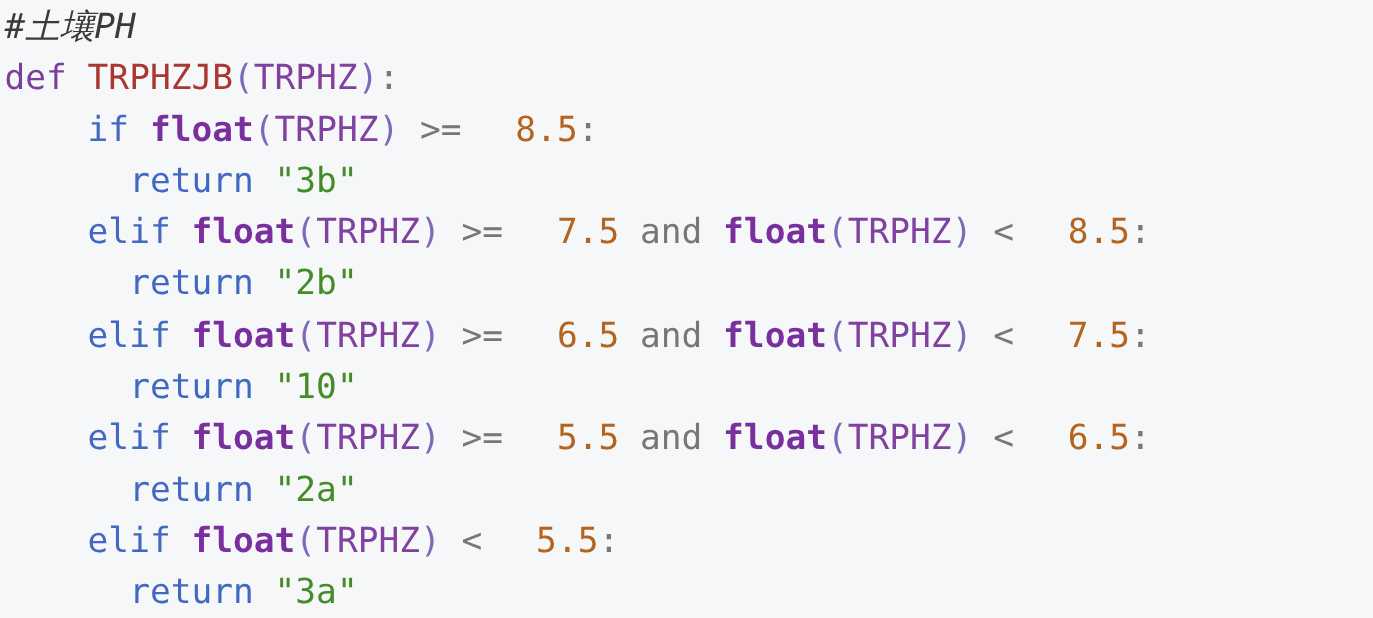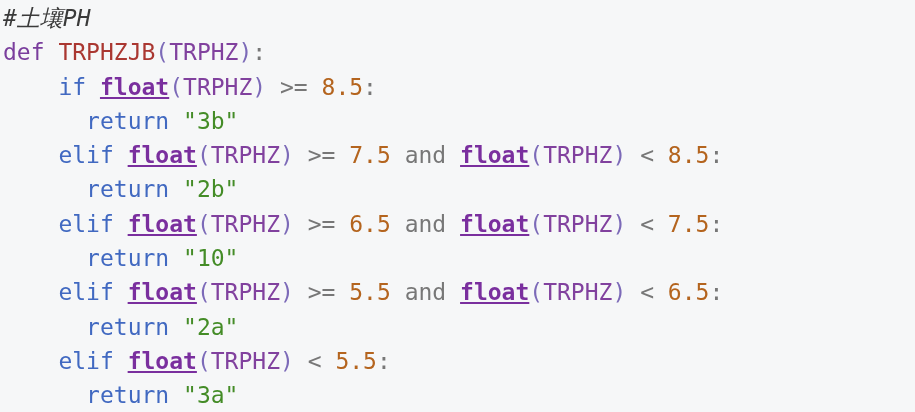--- a/index.html
+++ b/index.html
@@ -16,25 +16,25 @@
     font-size: 23px;
     line-height: 34.3px;
     white-space: pre;
     color: var(--c-fg, #333333);
   }
   .code-line { height: 34.3px; }
   .tok-comment { color: var(--c-comment); font-style: italic; }
   .tok-storage { color: var(--c-storage); }
   .tok-func    { color: var(--c-func); font-weight: normal; }
   .tok-kw      { color: var(--c-kw); }
-  .tok-builtin { color: var(--c-builtin); font-weight: bold; text-decoration: underline; }
+  .tok-builtin { color: var(--c-builtin); font-weight: bold; }
   .tok-var     { color: var(--c-var); }
   .tok-paren   { color: var(--c-paren); }
   .tok-op      { color: var(--c-op); }
-  .tok-num     { color: var(--c-num); }
+  .tok-num     { color: var(--c-num); margin-left: 22px; }
   .tok-str     { color: var(--c-str); }
   .tok-punct   { color: var(--c-punct); }
   .tok-plain   { color: var(--c-fg); }
 </style>
 </head>
 <body>
 
 <pre id="code-block"><div class="code-line"><span class="tok-comment">#土壤PH</span></div><div class="code-line"><span class="tok-storage">def </span><span class="tok-func">TRPHZJB</span><span class="tok-paren">(</span><span class="tok-var">TRPHZ</span><span class="tok-paren">)</span><span class="tok-punct">:</span></div><div class="code-line"><span class="tok-plain">    </span><span class="tok-kw">if</span><span class="tok-plain"> </span><span class="tok-builtin">float</span><span class="tok-paren">(</span><span class="tok-var">TRPHZ</span><span class="tok-paren">)</span><span class="tok-op"> &gt;= </span><span class="tok-num">8.5</span><span class="tok-punct">:</span></div><div class="code-line"><span class="tok-plain">      </span><span class="tok-kw">return</span><span class="tok-plain"> </span><span class="tok-str">"3b"</span></div><div class="code-line"><span class="tok-plain">    </span><span class="tok-kw">elif</span><span class="tok-plain"> </span><span class="tok-builtin">float</span><span class="tok-paren">(</span><span class="tok-var">TRPHZ</span><span class="tok-paren">)</span><span class="tok-op"> &gt;= </span><span class="tok-num">7.5</span><span class="tok-plain"> </span><span class="tok-op">and</span><span class="tok-plain"> </span><span class="tok-builtin">float</span><span class="tok-paren">(</span><span class="tok-var">TRPHZ</span><span class="tok-paren">)</span><span class="tok-op"> &lt; </span><span class="tok-num">8.5</span><span class="tok-punct">:</span></div><div class="code-line"><span class="tok-plain">      </span><span class="tok-kw">return</span><span class="tok-plain"> </span><span class="tok-str">"2b"</span></div><div class="code-line"><span class="tok-plain">    </span><span class="tok-kw">elif</span><span class="tok-plain"> </span><span class="tok-builtin">float</span><span class="tok-paren">(</span><span class="tok-var">TRPHZ</span><span class="tok-paren">)</span><span class="tok-op"> &gt;= </span><span class="tok-num">6.5</span><span class="tok-plain"> </span><span class="tok-op">and</span><span class="tok-plain"> </span><span class="tok-builtin">float</span><span class="tok-paren">(</span><span class="tok-var">TRPHZ</span><span class="tok-paren">)</span><span class="tok-op"> &lt; </span><span class="tok-num">7.5</span><span class="tok-punct">:</span></div><div class="code-line"><span class="tok-plain">      </span><span class="tok-kw">return</span><span class="tok-plain"> </span><span class="tok-str">"10"</span></div><div class="code-line"><span class="tok-plain">    </span><span class="tok-kw">elif</span><span class="tok-plain"> </span><span class="tok-builtin">float</span><span class="tok-paren">(</span><span class="tok-var">TRPHZ</span><span class="tok-paren">)</span><span class="tok-op"> &gt;= </span><span class="tok-num">5.5</span><span class="tok-plain"> </span><span class="tok-op">and</span><span class="tok-plain"> </span><span class="tok-builtin">float</span><span class="tok-paren">(</span><span class="tok-var">TRPHZ</span><span class="tok-paren">)</span><span class="tok-op"> &lt; </span><span class="tok-num">6.5</span><span class="tok-punct">:</span></div><div class="code-line"><span class="tok-plain">      </span><span class="tok-kw">return</span><span class="tok-plain"> </span><span class="tok-str">"2a"</span></div><div class="code-line"><span class="tok-plain">    </span><span class="tok-kw">elif</span><span class="tok-plain"> </span><span class="tok-builtin">float</span><span class="tok-paren">(</span><span class="tok-var">TRPHZ</span><span class="tok-paren">)</span><span class="tok-op"> &lt; </span><span class="tok-num">5.5</span><span class="tok-punct">:</span></div><div class="code-line"><span class="tok-plain">      </span><span class="tok-kw">return</span><span class="tok-plain"> </span><span class="tok-str">"3a"</span></div></pre>
 
 </body></html>

